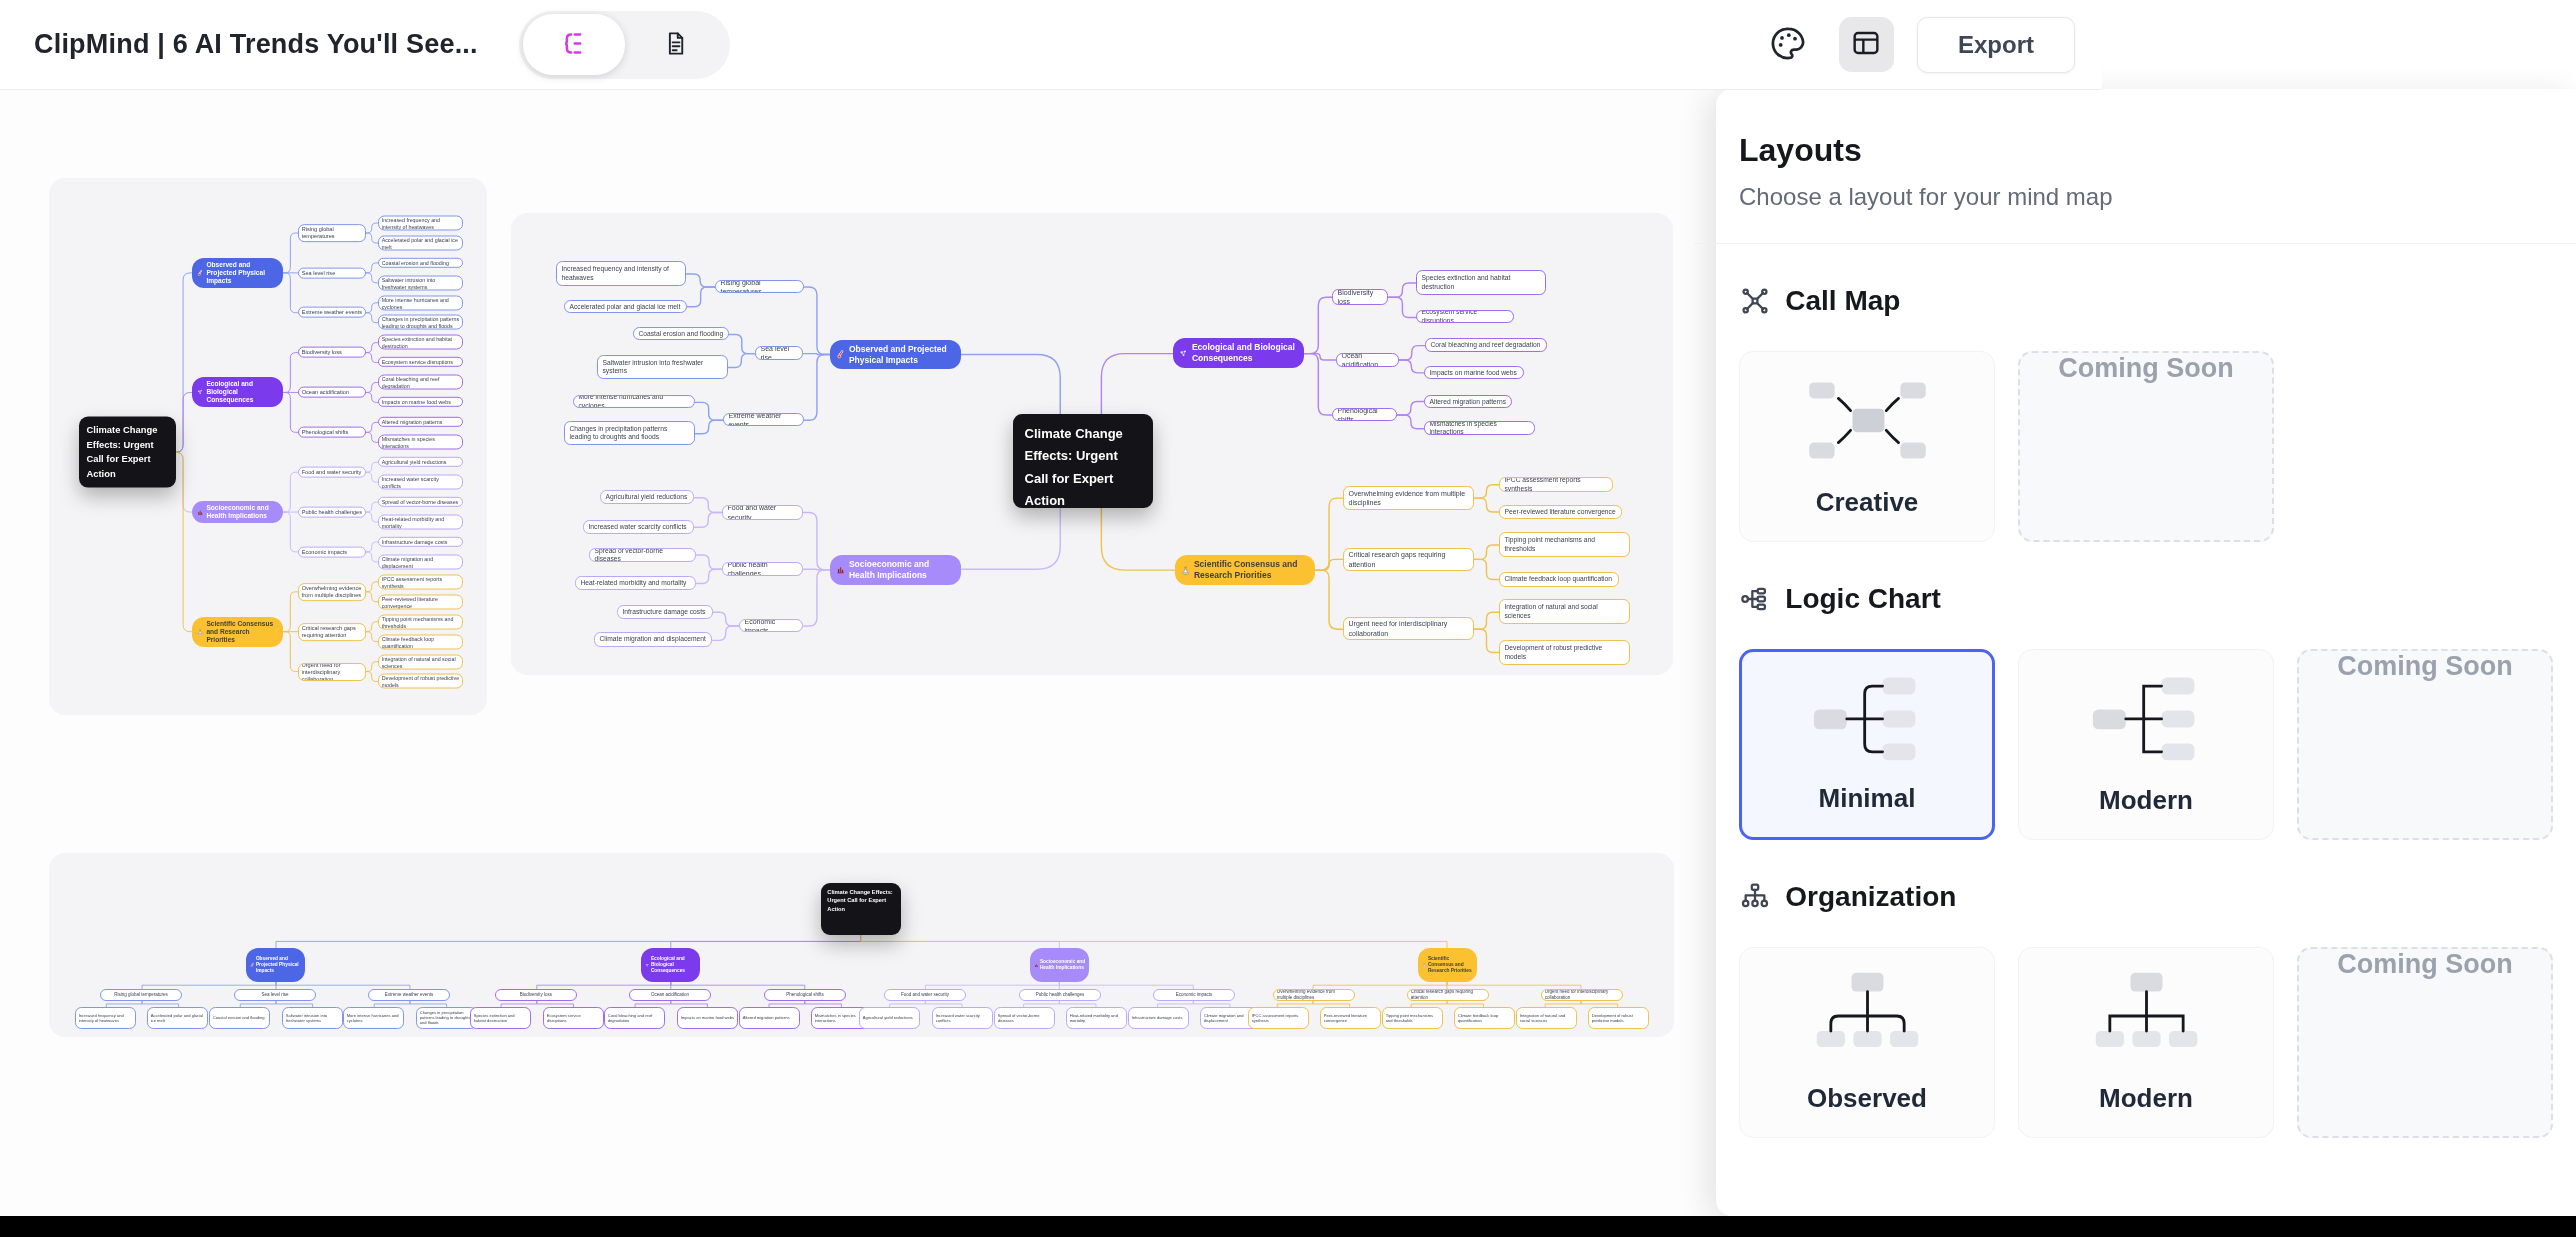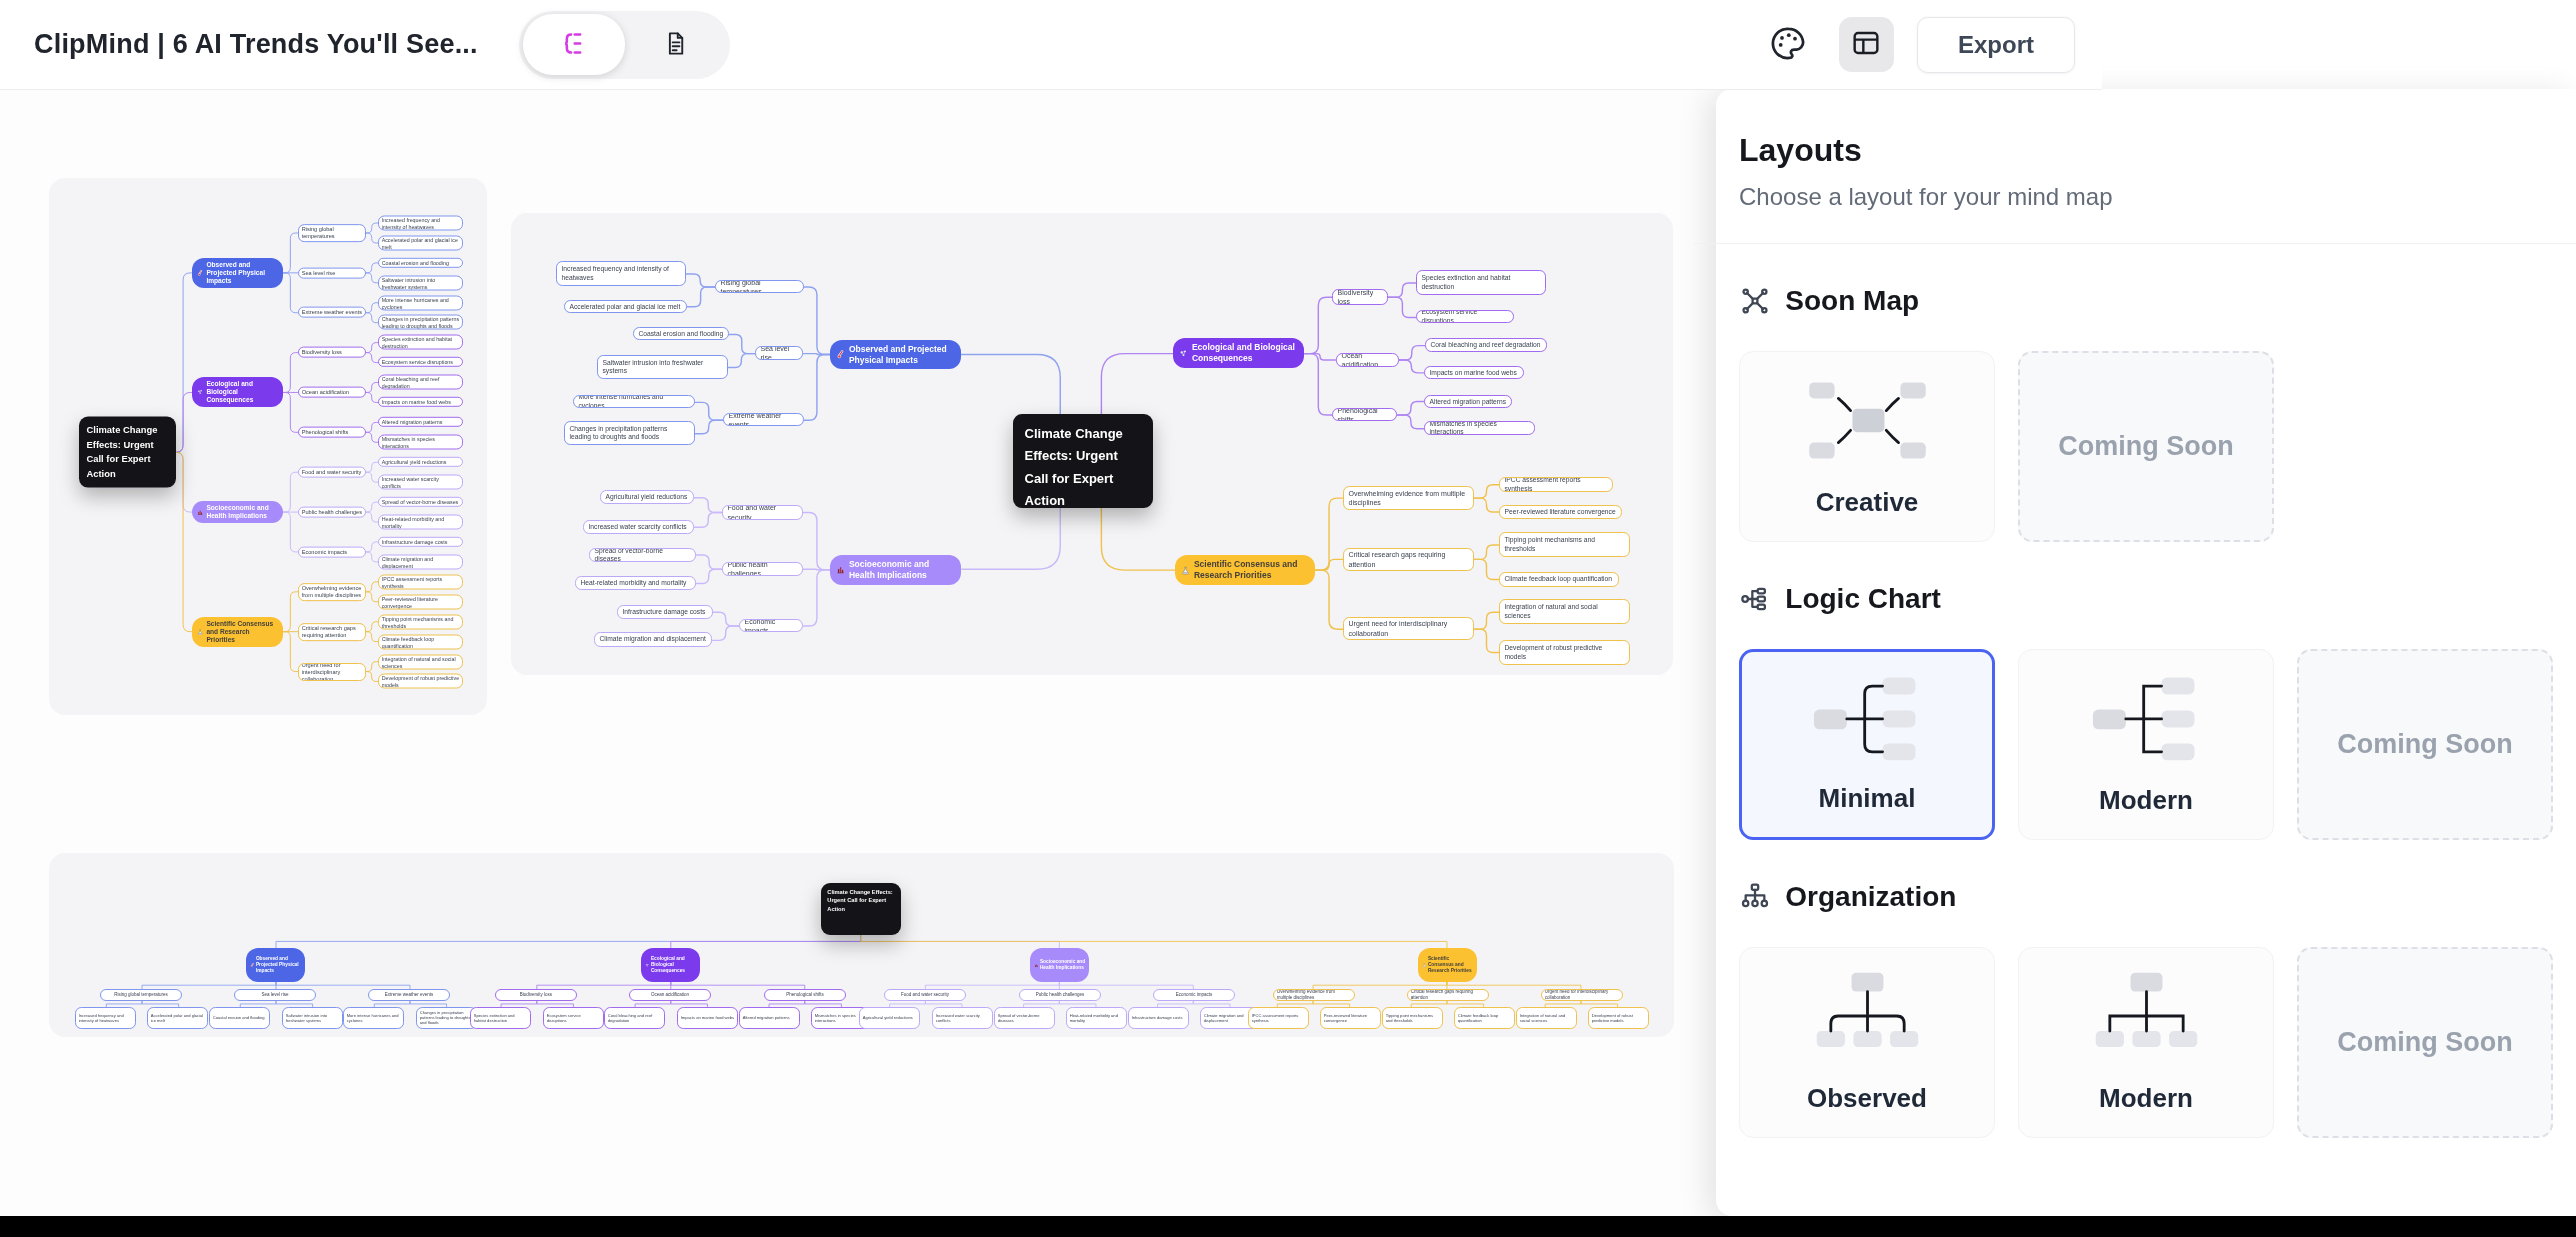--- a/index.html
+++ b/index.html
@@ -44,21 +44,21 @@
   .panel-divider{height:0;border-top:1.8px solid #F1F1F4;margin:32px -45px 0 -45px}
   .section{margin-top:41px}
   .sec-head{display:flex;align-items:center;gap:14.3px}
   .sec-title{font-size:28px;font-weight:800;color:#16181D}
   .opt-grid{display:grid;grid-template-columns:repeat(3,1fr);gap:23px;margin-top:34px}
   .opt-card{height:191px;background:#FCFCFD;border:1.8px solid #F2F2F5;border-radius:14.3px;
             display:flex;flex-direction:column;align-items:center;cursor:pointer;box-sizing:border-box}
   .opt-card .thumb{flex:1;display:flex;align-items:center;justify-content:center}
   .opt-label{font-size:26px;font-weight:600;color:#1F2937;margin-bottom:23px}
   .opt-card.selected{border:3.6px solid #4B63F2;background:#F5F7FE}
-  .opt-card.soon{border:2.7px dashed #DCDFE5;background:#F8F9FB;justify-content:center;cursor:default}
+  .opt-card.soon{border:2.7px dashed #DCDFE5;background:#F8F9FB;justify-content:flex-start;cursor:default}
   .soon-label{color:#9AA2AE;font-size:27px;font-weight:700}
 </style>
 </head>
 <body>
 
 <div class="header">
   <div class="app-title">ClipMind | 6 AI Trends You'll See...</div>
 
   <div class="view-toggle">
     <div class="toggle-btn active">
@@ -484,21 +484,21 @@
         <span style="display:flex">
             <svg width="32" height="32" viewBox="0 0 24 24" fill="none" stroke="#3E4654" stroke-width="1.7" stroke-linecap="round">
               <rect x="10.2" y="10.2" width="3.6" height="3.6" rx="0.9"></rect>
               <path d="M10.4 10.4 L6 6 M13.6 10.4 L18 6 M10.4 13.6 L6 18 M13.6 13.6 L18 18"></path>
               <circle cx="5" cy="5" r="1.6"></circle>
               <circle cx="19" cy="5" r="1.6"></circle>
               <circle cx="5" cy="19" r="1.6"></circle>
               <circle cx="19" cy="19" r="1.6"></circle>
             </svg>
           </span>
-        <span class="sec-title">Soon Map</span>
+        <span class="sec-title">Call Map</span>
       </div>
       <div class="opt-grid">
           <div class="opt-card ">
           <div class="thumb">
               <svg width="141" height="116" viewBox="0 0 150 120">
                 <rect x="59" y="48" width="34" height="25" rx="5" fill="#CDD0D6"></rect>
                 <rect x="13" y="20" width="27" height="17" rx="5" fill="#D9DBE1"></rect>
                 <rect x="110" y="20" width="27" height="17" rx="5" fill="#D9DBE1"></rect>
                 <rect x="13" y="84" width="27" height="17" rx="5" fill="#D9DBE1"></rect>
                 <rect x="110" y="84" width="27" height="17" rx="5" fill="#D9DBE1"></rect>

